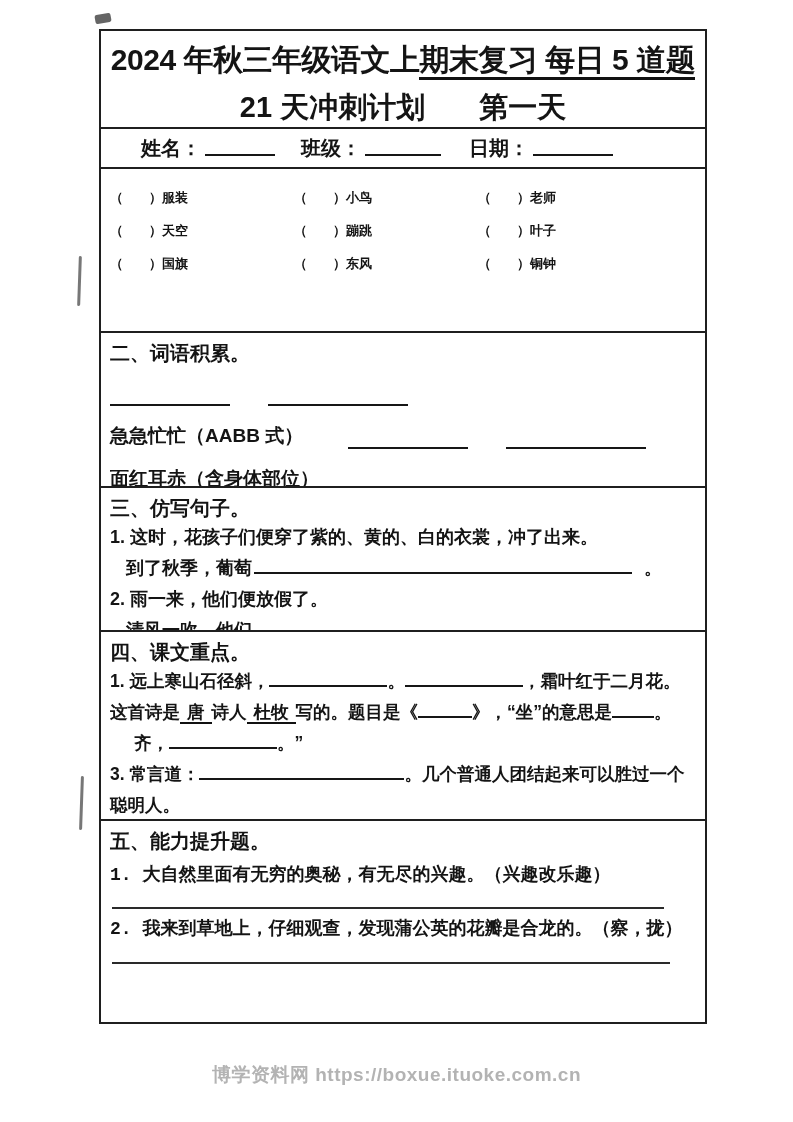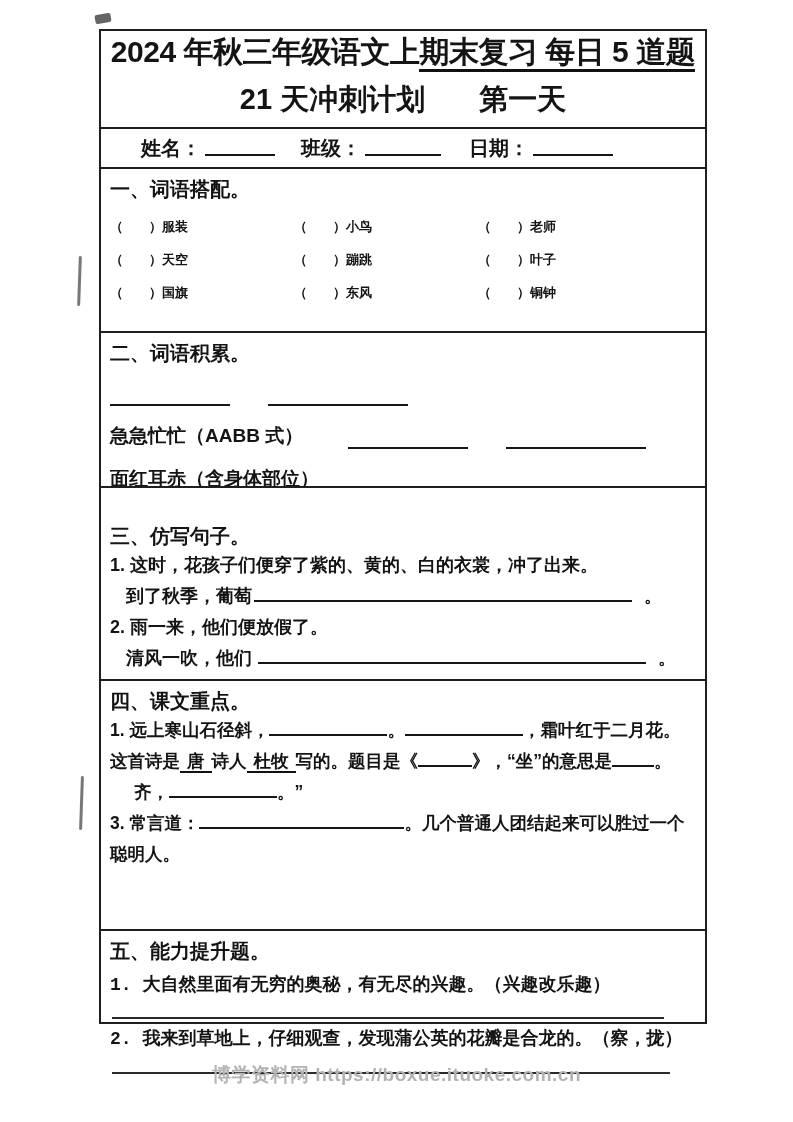--- a/index.html
+++ b/index.html
@@ -7,21 +7,21 @@
     width:793px;height:1122px;position:relative;background:#ffffff;
     font-family:"Liberation Sans","DejaVu Sans",sans-serif;color:#141414;
     overflow:hidden;
   }
   .sheet{
     position:absolute;left:99px;top:29px;width:608px;height:995px;
     border:2px solid #1f1f1f;background:#fff;box-sizing:border-box;
   }
   .title-block{
     height:98px;box-sizing:border-box;border-bottom:2px solid #1f1f1f;
-    text-align:center;padding-top:1px;
+    text-align:center;padding-top:9px;
   }
   .title-line1{font-size:30px;font-weight:700;white-space:nowrap;letter-spacing:-0.5px;}
   .title-underlined{border-bottom:3px solid #111;padding-bottom:1px;}
   .title-line2{font-size:29px;font-weight:700;margin-top:7px;white-space:nowrap;}
   .day-label{margin-left:54px;}
   .meta-row{
     height:40px;box-sizing:border-box;border-bottom:2px solid #1f1f1f;
     display:flex;align-items:center;font-size:20px;font-weight:700;
     padding-left:40px;
   }
@@ -42,27 +42,27 @@
   .wp-cell{width:184px;white-space:nowrap;}
   .wp-cell:last-child{flex:1;}
   
   .s2{height:155px;}
   .acc-row{display:flex;align-items:flex-end;margin-top:17px;font-size:19px;font-weight:700;}
   .acc-label{width:238px;white-space:nowrap;}
   .acc-row .blank{height:20px;}
   .acc-b1{width:120px;}
   .acc-b2{width:140px;margin-left:38px;}
   
-  .s3{height:165px;margin-top:28px;}
+  .s3{height:144px;}
   .indent{padding-left:16px;}
   .fill-blank{width:378px;margin-left:2px;}
   .fill-blank2{width:388px;margin-left:6px;}
   .tail-period{margin-left:12px;}
   
-  .s4{height:250px;}
+  .s4{height:189px;}
   .s4 p{font-size:17.5px;line-height:31px;}
   .b-sm{width:118px;}
   .b-title{width:54px;}
   .b-word{width:42px;}
   .b-mid{width:108px;}
   .b-long{width:205px;}
   .ans{border-bottom:2px solid #111;padding:0 7px;}
   .indent2{padding-left:24px;}
   
   .s5{border-bottom:none;font-family:Liberation Mono, monospace;}
@@ -94,21 +94,20 @@
   <div class="meta-row">
     <span>姓名：</span>
       <span class="blank" style="width:70px"></span>
     <span style="margin-left:26px">班级：</span>
       <span class="blank" style="width:76px"></span>
     <span style="margin-left:28px">日期：</span>
       <span class="blank" style="width:80px"></span>
   </div>
 
   <div class="sec s1">
-    <div class="sec-title">一、词语搭配。</div>
     <div class="wp-row">
       <span class="wp-cell">（　　）服装</span>
       <span class="wp-cell">（　　）小鸟</span>
       <span class="wp-cell">（　　）老师</span>
     </div>
     <div class="wp-row">
       <span class="wp-cell">（　　）天空</span>
       <span class="wp-cell">（　　）蹦跳</span>
       <span class="wp-cell">（　　）叶子</span>
     </div>

